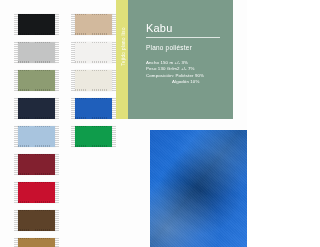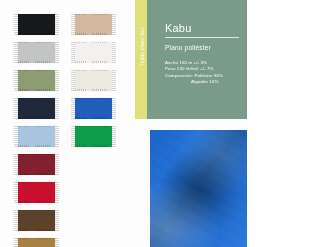--- a/index.html
+++ b/index.html
@@ -49,21 +49,21 @@
        to right,
        rgba(0,0,0,0.35) 0px, rgba(0,0,0,0.35) 0.8px,
        rgba(0,0,0,0) 0.8px, rgba(0,0,0,0) 2.1px);
     opacity:.5;
   }
   .weave.t{top:0.5px;}
   .weave.b{top:20px;}
 
   
   .info-panel{
-    position:absolute;left:135px;top:0;width:117px;height:119px;
+    position:absolute;left:116px;top:0;width:117px;height:119px;
     background:#7b9b8a;
   }
   .tab-strip{
     position:absolute;left:0;top:0;width:12px;height:119px;
     background:#dfe07a;
   }
   .tab-text{
     position:absolute;
     left:-30px;top:44px;
     width:74px;

